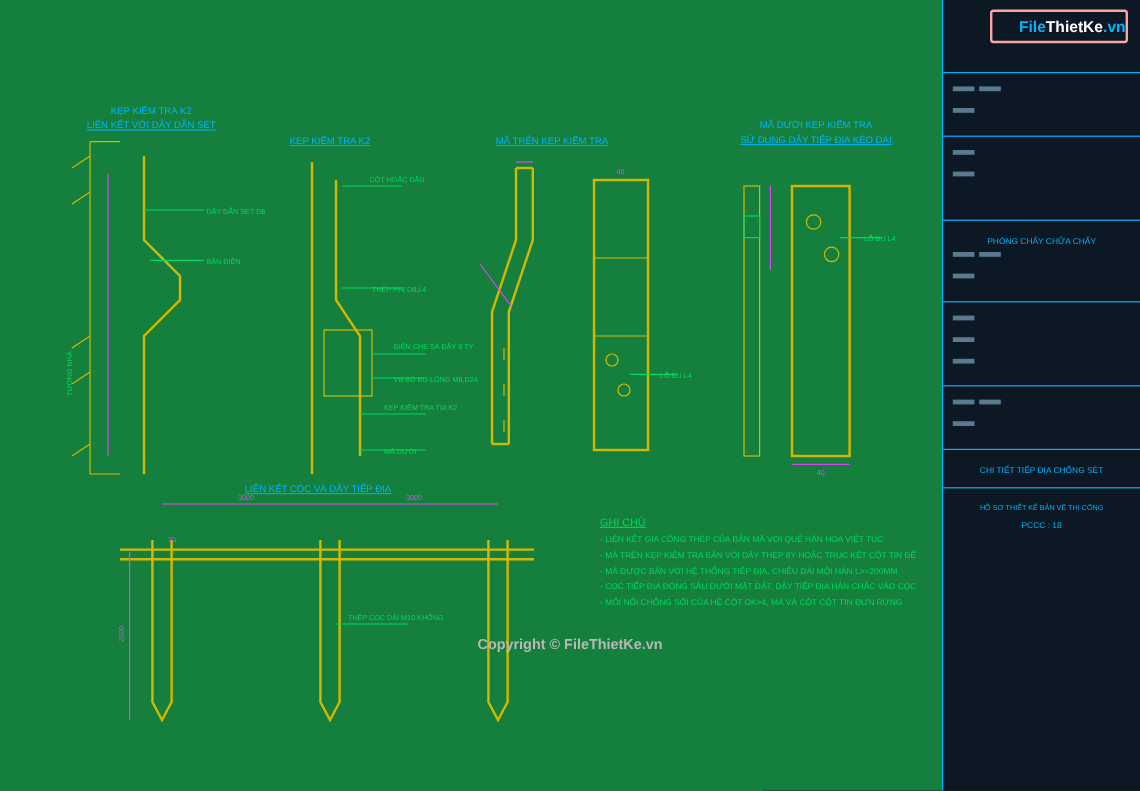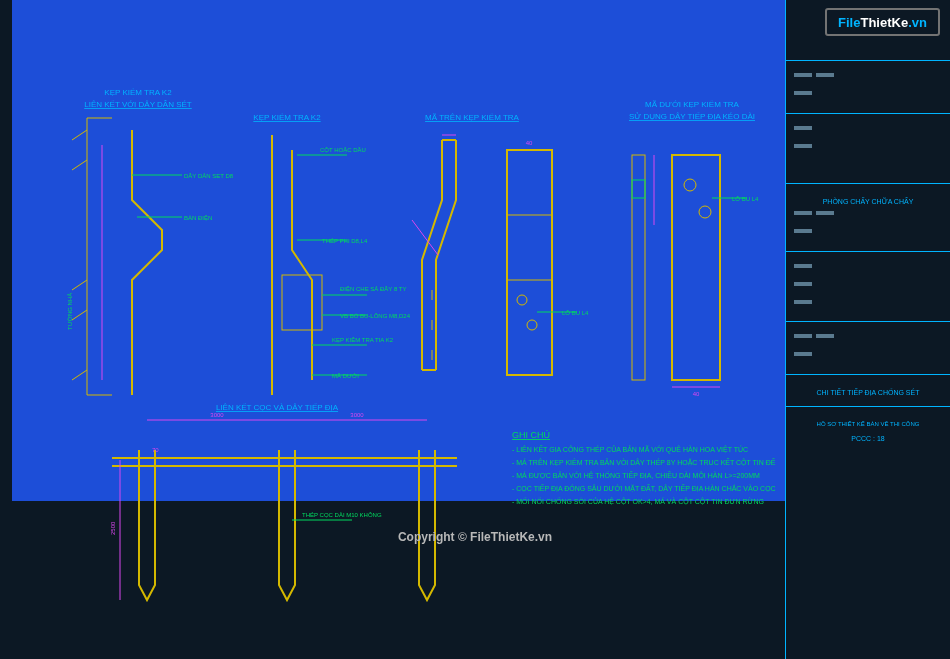--- a/index.html
+++ b/index.html
@@ -1,19 +1,19 @@
 <!DOCTYPE html>
 <html><head>
 <meta charset="utf-8">
 <style>
   *{box-sizing:border-box;margin:0;padding:0}
   body{background:#0c1824;width:950px;height:659px;overflow:hidden;font-family:Arial,sans-serif;position:relative}
-  .canvas{position:absolute;left:12px;top:0;width:785px;height:501px;background:#1d4ed8}
+  .canvas{position:absolute;left:0;top:0;width:785px;height:659px;background:#15803d}
   .sidebar{position:absolute;right:0;top:0;width:165px;height:659px;background:#0c1824;border-left:1px solid #00b4ff}
-  .logo{position:absolute;top:8px;right:10px;width:115px;height:28px;border:2px solid #737373;border-radius:3px;display:flex;align-items:center;justify-content:center;background:#0c1824}
+  .logo{position:absolute;top:8px;right:10px;width:115px;height:28px;border:2px solid #fca5a5;border-radius:3px;display:flex;align-items:center;justify-content:flex-end;background:#0c1824}
   .logo-txt{color:#fff;font-size:13px;font-weight:bold}
   .logo-txt .blue{color:#00b4ff}
   .sb-sec{border-top:1px solid #00b4ff;padding:6px 8px;color:#7fc7e8;font-size:7px}
   .sb-row{height:14px;margin:4px 0}
   .sb-bar{display:inline-block;width:18px;height:4px;background:#5a7a8f;margin-right:4px}
   .sb-title{color:#00b4ff;font-size:7px;text-align:center;margin:8px 0 4px}
   .watermark{position:absolute;left:50%;top:50%;transform:translate(-50%,200px);color:#b8b8b8;font-size:12px;font-weight:bold;z-index:10}
   text{font-family:Arial,sans-serif}
   .lbl{fill:#00b4ff;font-size:8px}
   .lbl-u{fill:#00b4ff;font-size:8px;text-decoration:underline}

